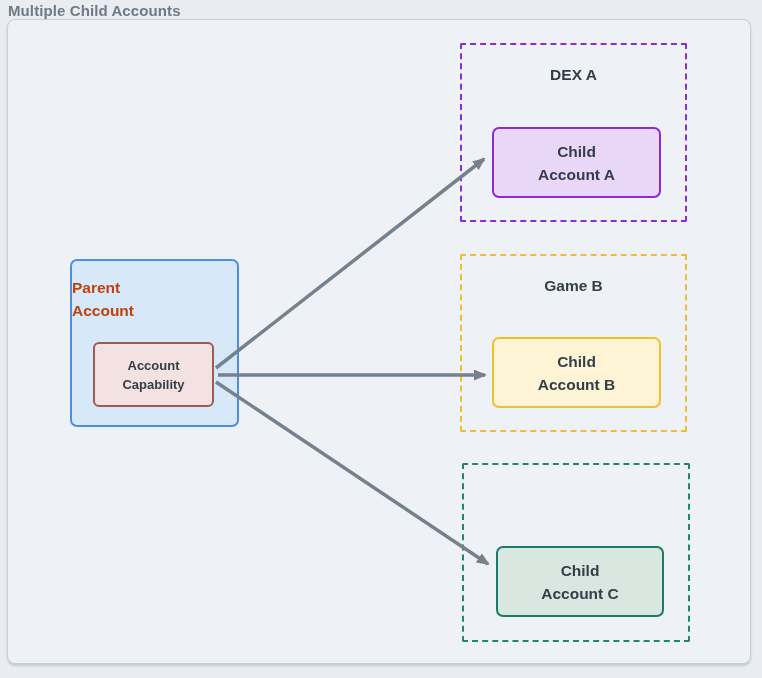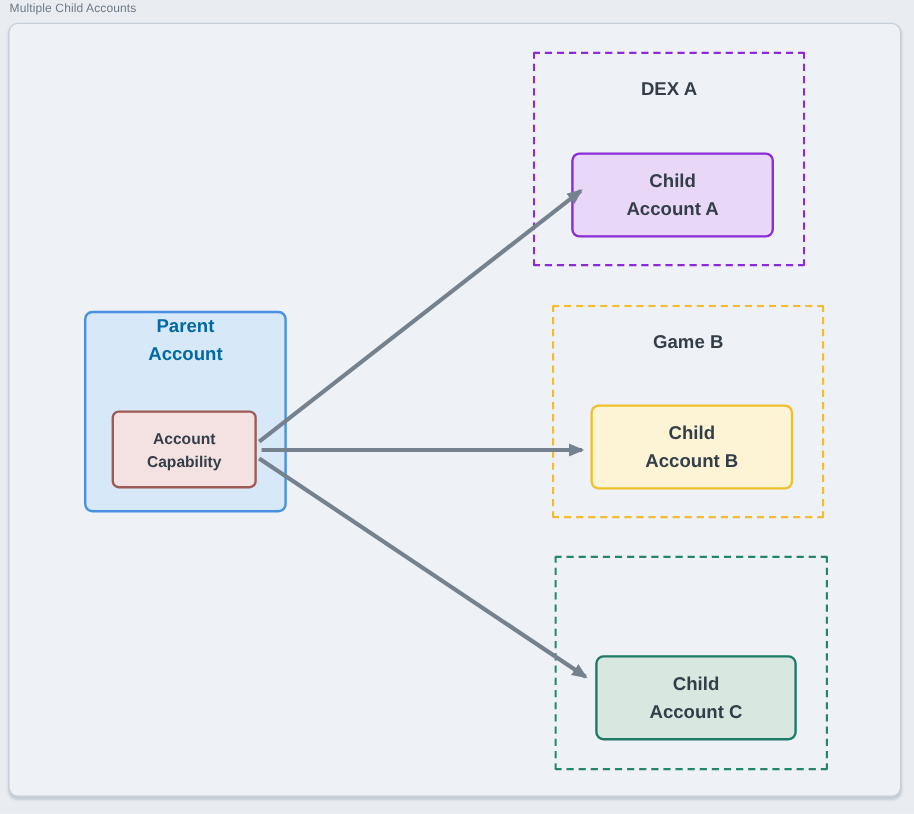--- a/index.html
+++ b/index.html
@@ -13,22 +13,22 @@
   }
   .page {
     position: relative;
     width: 762px;
     height: 678px;
   }
   .diagram-title {
     position: absolute;
     left: 8px;
     top: 2px;
-    font-size: 10px;
-    font-weight: 400;
+    font-size: 15px;
+    font-weight: 700;
     color: #6f7a87;
     letter-spacing: 0.1px;
     z-index: 2;
   }
   .canvas {
     position: absolute;
     left: 7px;
     top: 19px;
     width: 742px;
     height: 643px;
@@ -47,25 +47,26 @@
     top: 259px;
     width: 169px;
     height: 168px;
     background: #d7e8f9;
     border: 2px solid #4a90e2;
     border-radius: 7px;
     box-sizing: border-box;
     z-index: 1;
   }
   .parent-label {
-    text-align: center;
+    margin-top: 15px;
+    text-align: left;
     font-size: 15.5px;
     font-weight: 600;
     line-height: 23px;
-    color: #0369a1;
+    color: #c2410c;
   }
   .capability-box {
     position: absolute;
     left: 21px;
     top: 81px;
     width: 121px;
     height: 65px;
     background: #f4e2e2;
     border: 2px solid #9e5b55;
     border-radius: 6px;
@@ -82,21 +83,21 @@
     color: #333e48;
   }
 
   
   .group {
     position: absolute;
     box-sizing: border-box;
     border-radius: 2px;
     z-index: 1;
   }
-  .group-a { left: 444px; top: 43px;  width: 227px; height: 179px; border: 2px dashed #8d2bd8; }
+  .group-a { left: 460px; top: 43px;  width: 227px; height: 179px; border: 2px dashed #8d2bd8; }
   .group-b { left: 460px; top: 254px; width: 227px; height: 178px; border: 2px dashed #f2bc2e; }
   .group-c { left: 462px; top: 463px; width: 228px; height: 179px; border: 2px dashed #23866c; }
   .group-label {
     position: absolute;
     top: 21px;
     left: 0;
     width: 100%;
     text-align: center;
     font-size: 15.5px;
     font-weight: 600;

